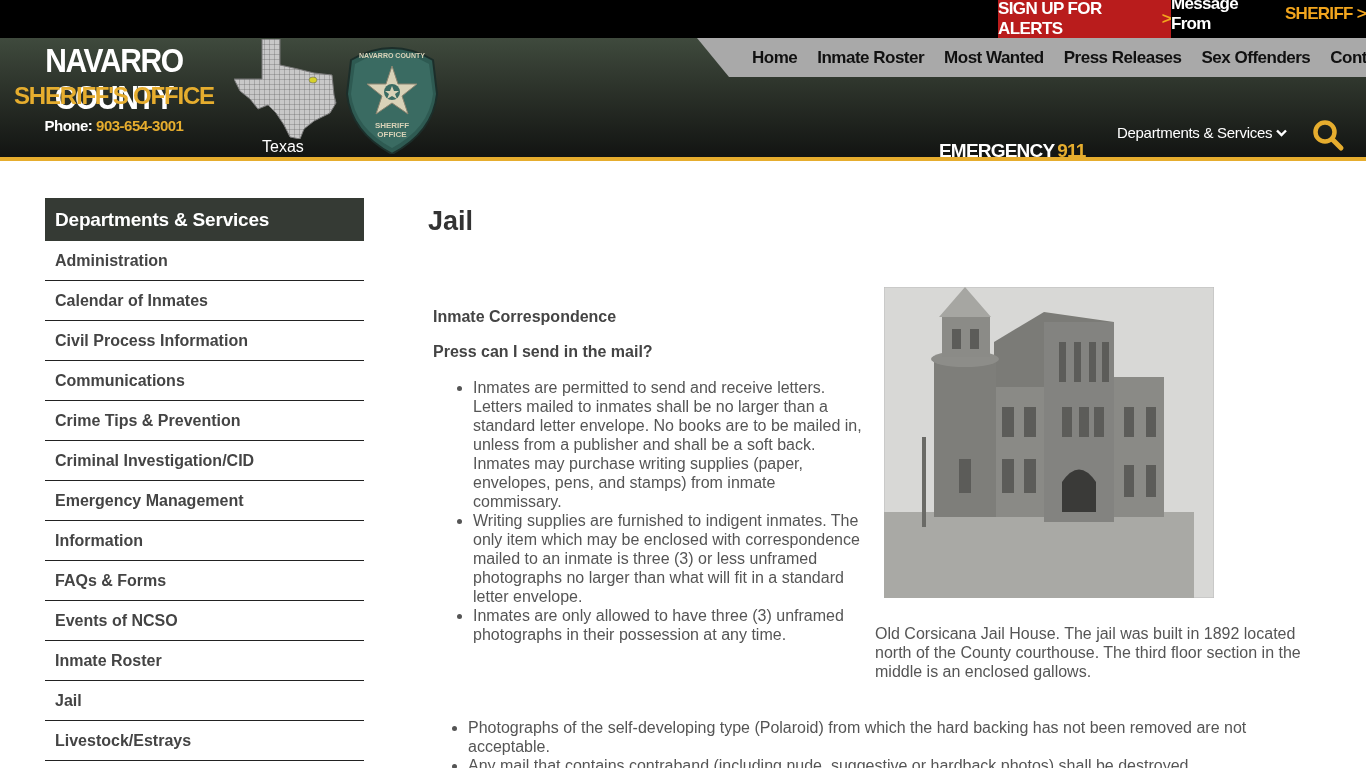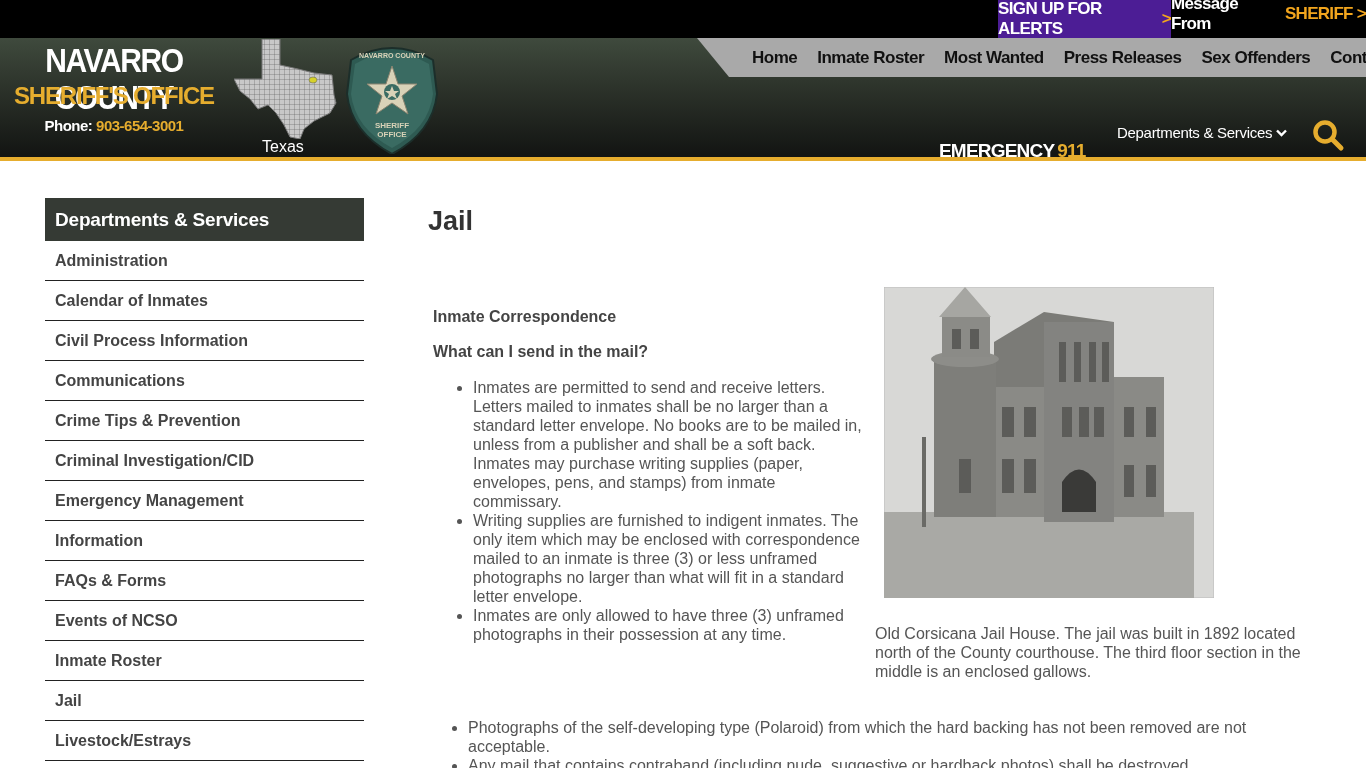--- a/index.html
+++ b/index.html
@@ -3,21 +3,21 @@
 <meta charset="utf-8">
 <style>
   * { box-sizing: border-box; margin: 0; padding: 0; }
   html, body { width: 1366px; height: 768px; overflow: hidden; background: #ffffff; }
   body { font-family: "Liberation Sans", sans-serif; color: #444; position: relative; }
 
   
   .topbar { position: absolute; left: 0; top: 0; width: 1366px; height: 38px; background: #000; }
   .alerts-btn {
     position: absolute; left: 998px; top: 0; width: 173px; height: 38px;
-    background: #4c1d95; color: #fff; font-family: "Liberation Sans", sans-serif;
+    background: #b91c1c; color: #fff; font-family: "Liberation Sans", sans-serif;
     font-weight: bold; font-size: 17px; letter-spacing: -0.6px; transform-origin: left center;
     display: flex; align-items: center; justify-content: center; cursor: pointer;
   }
   .alerts-btn .chev, .sheriff-msg .chev { color: #f2a51d; margin-left: 4px; font-weight: bold; }
   .sheriff-msg {
     position: absolute; left: 1171px; top: 0; width: 195px; height: 28px;
     display: flex; align-items: center; justify-content: center;
     color: #fff; font-weight: bold; font-size: 17px; letter-spacing: -0.7px; cursor: pointer;
   }
   .sheriff-msg .accent { color: #f2a51d; margin-left: 4px; }
@@ -189,21 +189,21 @@
   <div class="side-item">Information</div>
   <div class="side-item">FAQs &amp; Forms</div>
   <div class="side-item">Events of NCSO</div>
   <div class="side-item">Inmate Roster</div>
   <div class="side-item">Jail</div>
   <div class="side-item">Livestock/Estrays</div>
 </aside>
 
 <h1 class="page-title">Jail</h1>
 <div class="section-head" style="top:308px">Inmate Correspondence</div>
-<div class="section-head" style="top:343px">What can I send in the mail?</div>
+<div class="section-head" style="top:343px">Press can I send in the mail?</div>
 
 <ul class="list-a">
   <li>Inmates are permitted to send and receive letters. Letters mailed to inmates shall be no larger than a standard letter envelope. No books are to be mailed in, unless from a publisher and shall be a soft back. Inmates may purchase writing supplies (paper, envelopes, pens, and stamps) from inmate commissary.</li>
   <li>Writing supplies are furnished to indigent inmates. The only item which may be enclosed with correspondence mailed to an inmate is three (3) or less unframed photographs no larger than what will fit in a standard letter envelope.</li>
   <li>Inmates are only allowed to have three (3) unframed photographs in their possession at any time.</li>
 </ul>
 
 <svg class="jail-photo" viewBox="0 0 330 311">
   <rect width="330" height="311" fill="#d8d8d6"></rect>
   <rect x="0" y="0" width="330" height="311" fill="none" stroke="#bbb"></rect>

